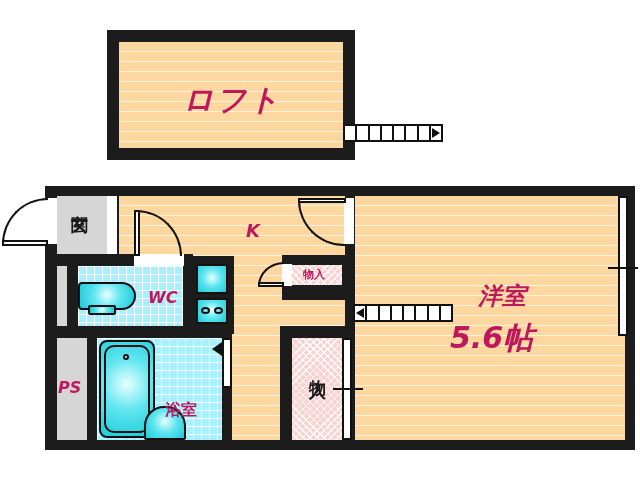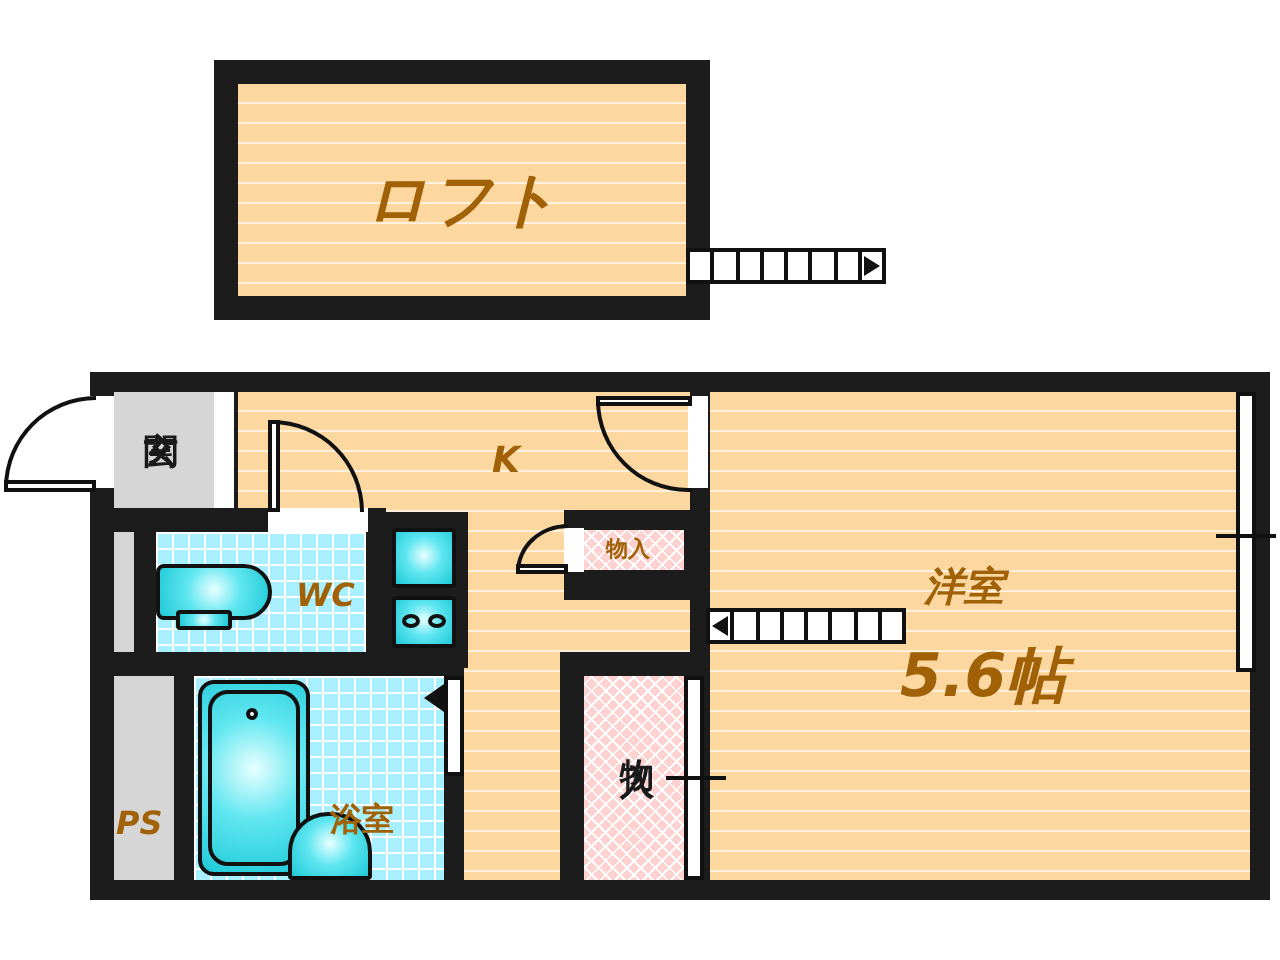--- a/index.html
+++ b/index.html
@@ -3,21 +3,21 @@
 <meta charset="utf-8">
 <style>
   html,body{margin:0;padding:0;background:#ffffff;}
   body{width:640px;height:480px;position:relative;overflow:hidden;font-family:"DejaVu Sans",sans-serif;}
   .abs{position:absolute;box-sizing:border-box;}
   .wall{background:#1c1c1c;}
   .wood{background-color:#fcd7a0;background-image:repeating-linear-gradient(to bottom,#fcd7a0 0px,#fcd7a0 9px,#fff1dc 9px,#fff1dc 10px);}
   .tile{background-color:#a8f0ff;background-image:linear-gradient(#ffffff 1px,transparent 1px),linear-gradient(90deg,#ffffff 1px,transparent 1px);background-size:8px 8px;}
   .closet{background-color:#ffd2d2;background-image:repeating-linear-gradient(45deg,transparent 0 4px,#ffffff 4px 5px),repeating-linear-gradient(-45deg,transparent 0 4px,#ffffff 4px 5px);}
   .gray{background:#d6d6d6;}
-  .label{font-weight:bold;font-style:italic;color:#a16207;white-space:nowrap;}
+  .label{font-weight:bold;font-style:italic;color:#be185d;white-space:nowrap;}
   .label-v{font-weight:bold;color:#1a1a1a;writing-mode:vertical-rl;text-orientation:upright;letter-spacing:2px;}
   .stair{display:flex;border:2px solid #111;background:#fff;}
   .stair span{flex:1;border-right:2px solid #111;}
   .stair span:last-child{border-right:none;}
   .fixture{background:radial-gradient(circle at 50% 45%,#e8ffff 0%,#5fe6f0 45%,#1fc9d8 100%);border:2px solid #111;}
   .window{background:#fff;border:2px solid #111;}
 </style>
 </head>
 <body>
 
@@ -32,21 +32,21 @@
     <span></span>
     <span></span>
     <span></span>
     <span></span>
 </div>
 <div class="abs" style="left:432px;top:128px;width:0;height:0;border-top:5px solid transparent;border-bottom:5px solid transparent;border-left:8px solid #111;"></div>
 
 <div class="abs wall" style="left:45px;top:186px;width:590px;height:264px;"></div>
 
 <div class="abs wood" style="left:355px;top:196px;width:270px;height:244px;"></div>
-<div class="abs label" style="left:462px;top:280px;font-size:20px;">洋室</div>
+<div class="abs label" style="left:478px;top:280px;font-size:24px;">洋室</div>
 <div class="abs label" style="left:450px;top:318px;font-size:30px;">5.6帖</div>
 <div class="abs stair" style="left:353px;top:304px;width:100px;height:18px;">
   <span></span>
     <span></span>
     <span></span>
     <span></span>
     <span></span>
     <span></span>
     <span></span>
     <span></span>
@@ -93,21 +93,21 @@
 <div class="abs" style="left:136px;top:210px;width:46px;height:46px;border-top:2px solid #111;border-right:2px solid #111;border-top-right-radius:46px 46px;"></div>
 <div class="abs" style="left:134px;top:210px;width:6px;height:46px;background:#fff;border:2px solid #111;"></div>
 
 <div class="abs wall" style="left:190px;top:256px;width:44px;height:78px;"></div>
 <div class="abs fixture" style="left:196px;top:264px;width:32px;height:30px;border-radius:2px;"></div>
 <div class="abs fixture" style="left:196px;top:298px;width:32px;height:26px;border-radius:2px;"></div>
 <div class="abs" style="left:201px;top:307px;width:9px;height:7px;border:2px solid #111;border-radius:50%;"></div>
 <div class="abs" style="left:214px;top:307px;width:9px;height:7px;border:2px solid #111;border-radius:50%;"></div>
 
 <div class="abs gray" style="left:57px;top:338px;width:30px;height:102px;"></div>
-<div class="abs label" style="left:58px;top:402px;font-size:16px;font-style:italic;">PS</div>
+<div class="abs label" style="left:58px;top:378px;font-size:16px;font-style:italic;">PS</div>
 
 <div class="abs wall" style="left:87px;top:330px;width:145px;height:120px;"></div>
 <div class="abs tile" style="left:97px;top:338px;width:125px;height:102px;"></div>
 <div class="abs fixture" style="left:99px;top:340px;width:56px;height:98px;border-radius:8px;"></div>
 <div class="abs" style="left:104px;top:345px;width:46px;height:88px;border:2px solid #111;border-radius:10px;"></div>
 <div class="abs" style="left:123px;top:354px;width:6px;height:6px;border:2px solid #111;border-radius:50%;background:#fff;"></div>
 <div class="abs fixture" style="left:144px;top:406px;width:42px;height:34px;border-radius:20px 20px 2px 2px;"></div>
 <div class="abs label" style="left:165px;top:370px;font-size:16px;font-style:normal;margin-top:30px;">浴室</div>
 <div class="abs window" style="left:222px;top:338px;width:10px;height:50px;"></div>
 <div class="abs" style="left:212px;top:342px;width:0;height:0;border-top:7px solid transparent;border-bottom:7px solid transparent;border-right:10px solid #111;"></div>

